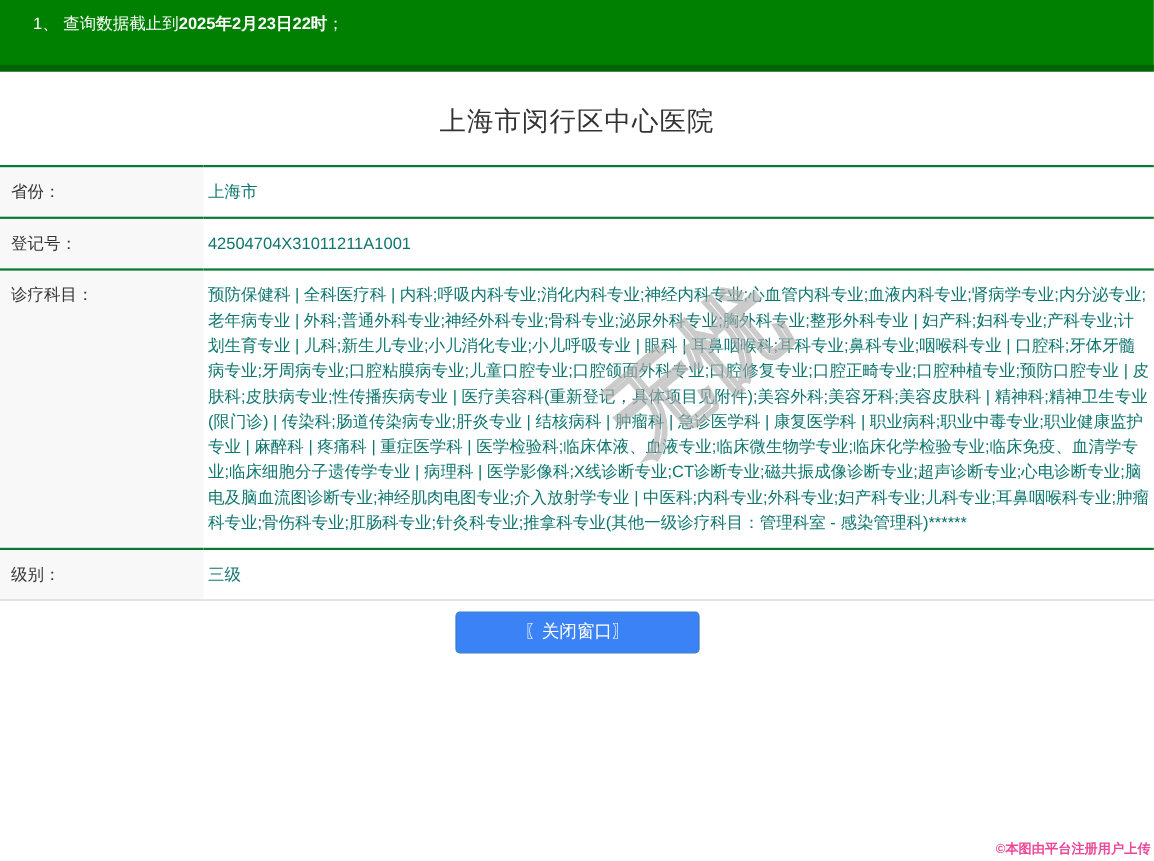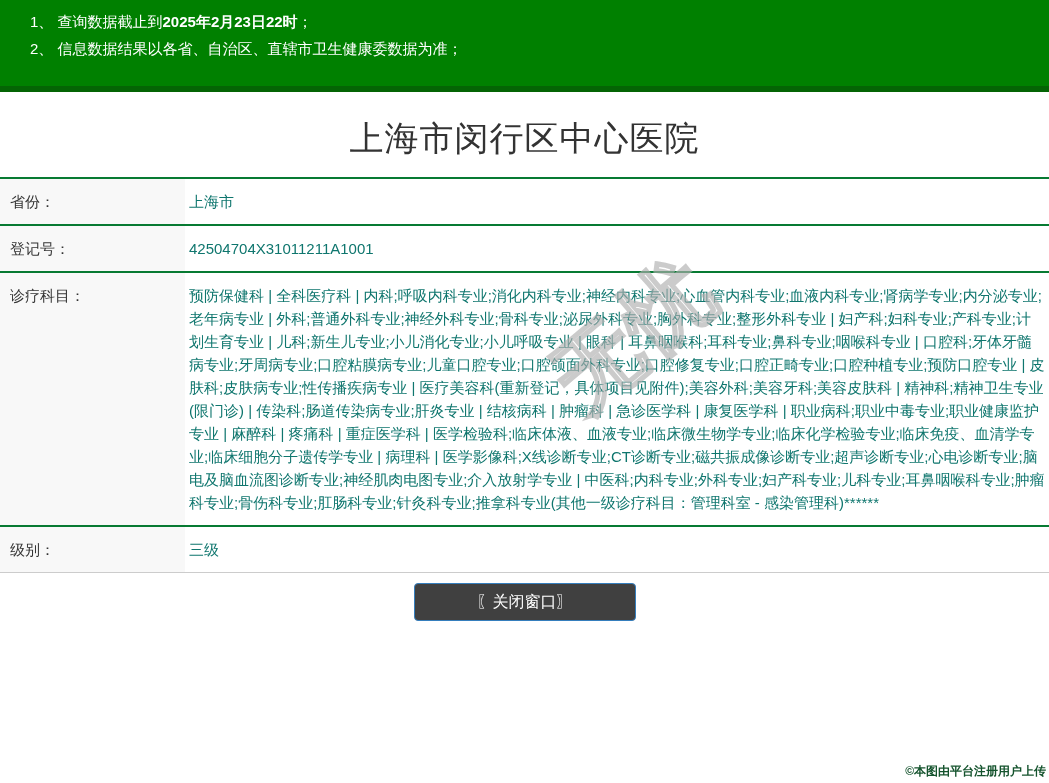--- a/index.html
+++ b/index.html
@@ -20,21 +20,21 @@
   }
   .banner .line {
     font-size: 15px;
     line-height: 27px;
     white-space: nowrap;
   }
   .banner .bold { font-weight: bold; }
   
   .page-title {
     text-align: center;
-    font-size: 34px;
+    font-size: 24px;
     line-height: 32px;
     color: #333333;
     font-weight: 500;
     margin-top: 30px;
     margin-bottom: 23px;
     letter-spacing: 1px;
   }
   
   table.details {
     width: 100%;
@@ -60,21 +60,21 @@
     color: #0f766e;
     word-break: break-all;
   }
   
   .button-row {
     text-align: center;
     margin-top: 10px;
   }
   .close-btn {
     display: inline-block;
-    background: #404040;
+    background: #3b82f6;
     border: 1px solid #357ebd;
     border-radius: 4px;
     color: #ffffff;
     font-size: 16px;
     line-height: 20px;
     padding: 8px 62px;
     cursor: pointer;
     font-family: inherit;
   }
   
@@ -93,31 +93,30 @@
     white-space: nowrap;
     z-index: 5;
   }
   
   .attribution {
     position: absolute;
     right: 3px;
     bottom: 3px;
     font-size: 12px;
     font-weight: bold;
-    color: #14532d;
+    color: #ec4899;
     text-shadow: -1px -1px 0 #fff, 1px -1px 0 #fff, -1px 1px 0 #fff, 1px 1px 0 #fff;
     z-index: 6;
   }
 </style>
 </head>
 <body>
 
 <div class="banner">
   <div class="line"><span>1、 查询数据截止到</span><span class="bold">2025年2月23日22时</span><span>；</span></div>
-  <div class="line"><span>2、 信息数据结果以各省、自治区、直辖市卫生健康委数据为准；</span><span class="bold"></span><span></span></div>
 </div>
 
 <h1 class="page-title">上海市闵行区中心医院</h1>
 
 <table class="details">
   <tbody>
       <tr>
     <td class="label-cell">省份：</td>
     <td class="value-cell">上海市</td>
   </tr>

